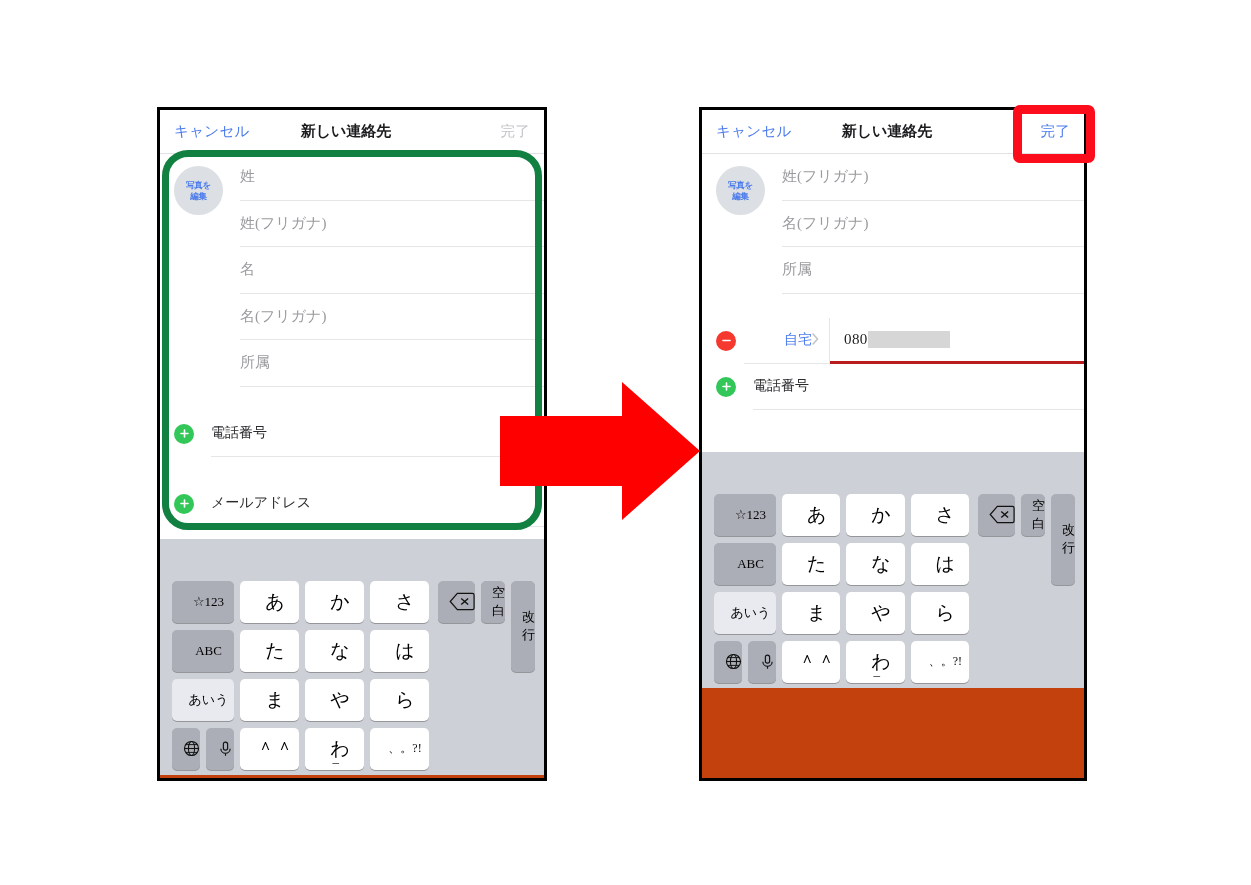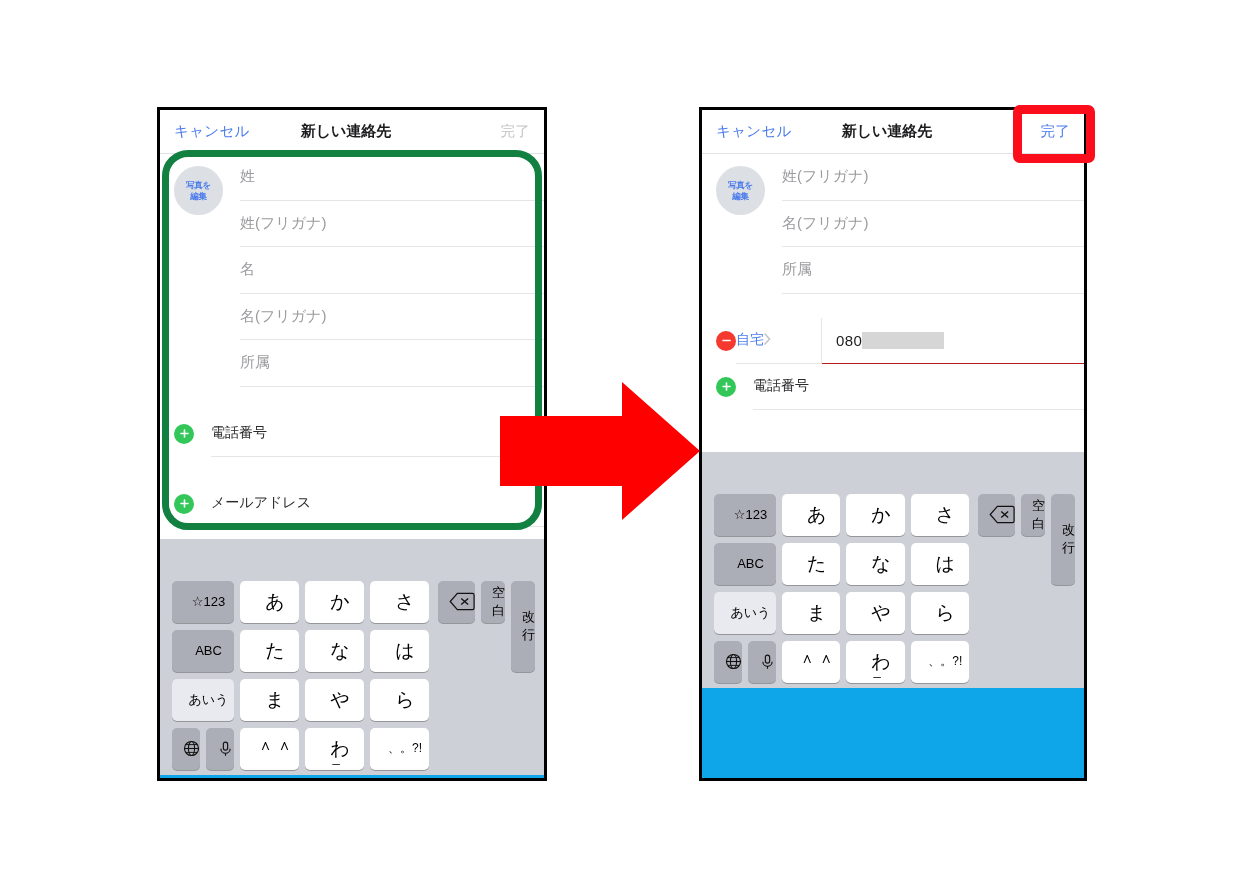--- a/index.html
+++ b/index.html
@@ -13,24 +13,25 @@
     position: relative;
     font-family: "Liberation Sans", "DejaVu Sans", sans-serif;
     overflow: hidden;
   }
 
   .stage { position: absolute; inset: 0; }
 
   
   .phone {
     position: absolute;
-    background: #0ea5e9;
+    background: #c2410c;
     border: 3px solid #000000;
     box-sizing: border-box;
     overflow: hidden;
+    font-family: Liberation Serif, serif;
   }
   #phone-left  { left: 157px; top: 107px; width: 390px; height: 674px; }
   #phone-right { left: 699px; top: 107px; width: 388px; height: 674px; }
 
   
   .navbar {
     position: relative;
     height: 44px;
     background: #ffffff;
     border-bottom: 1px solid #e2e2e4;
@@ -154,38 +155,38 @@
     align-items: stretch;
     padding-left: 14px;
     box-sizing: border-box;
     background: #ffffff;
   }
   .phone-row .minus-wrap {
     display: flex; align-items: center; flex: 0 0 auto;
   }
   .phone-row .type-cell {
     width: 86px;
-    margin-left: 0;
-    display: flex;
-    align-items: center;
-    justify-content: flex-start;
+    margin-left: 8px;
+    display: flex;
+    align-items: center;
+    justify-content: flex-end;
     border-bottom: 1px solid #e6e6e8;
     border-right: 1px solid #e6e6e8;
     padding-right: 10px;
     box-sizing: border-box;
   }
   .phone-row .type-label { font-size: 14px; color: #4b7bec; }
   .phone-row .chev {
     color: #c3c3c6; font-size: 14px; line-height: 1;
   }
   .phone-row .num-cell {
     flex: 1 1 auto;
     display: flex;
     align-items: center;
-    border-bottom: 1px solid #b91c1c;
+    border-bottom: 3px solid #b91c1c;
     padding-left: 14px;
     padding-right: 4px;
     box-sizing: border-box;
   }
   .phone-row .num { font-size: 15px; color: #1c1c1e; letter-spacing: .4px; }
   .redact {
     display: inline-block;
     width: 82px; height: 17px;
     background: #d6d6d6;
     vertical-align: middle;

